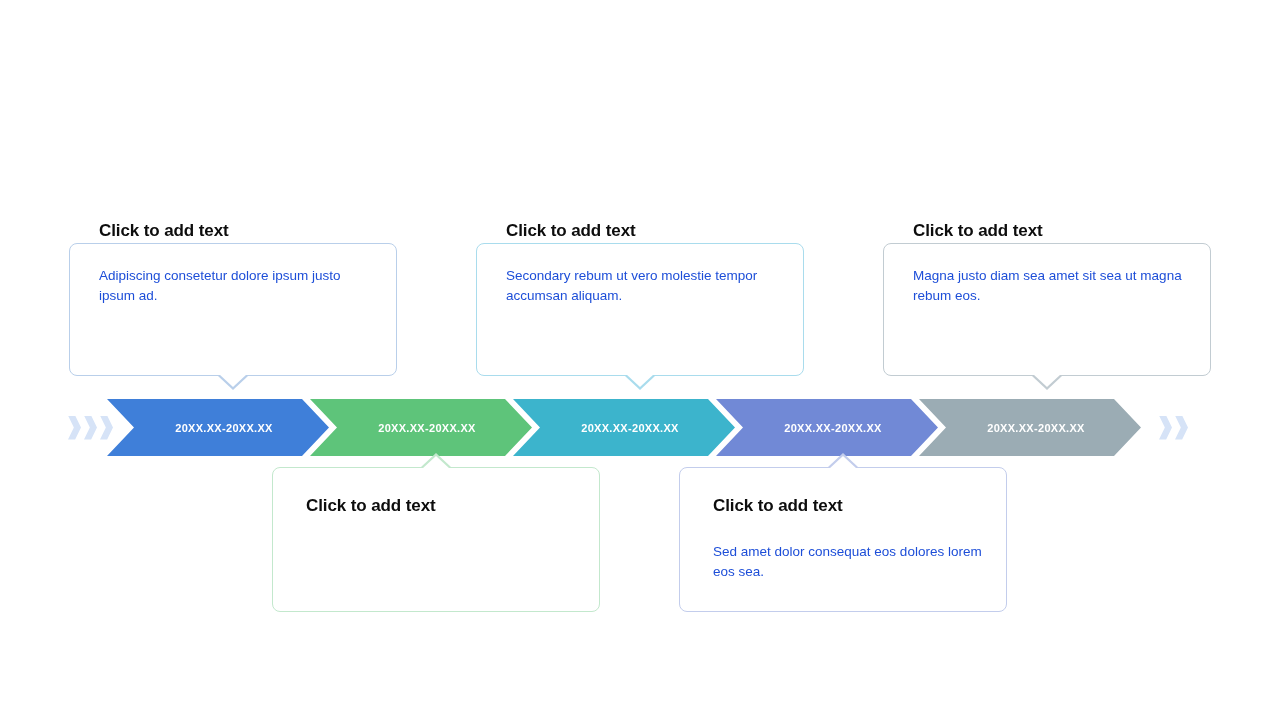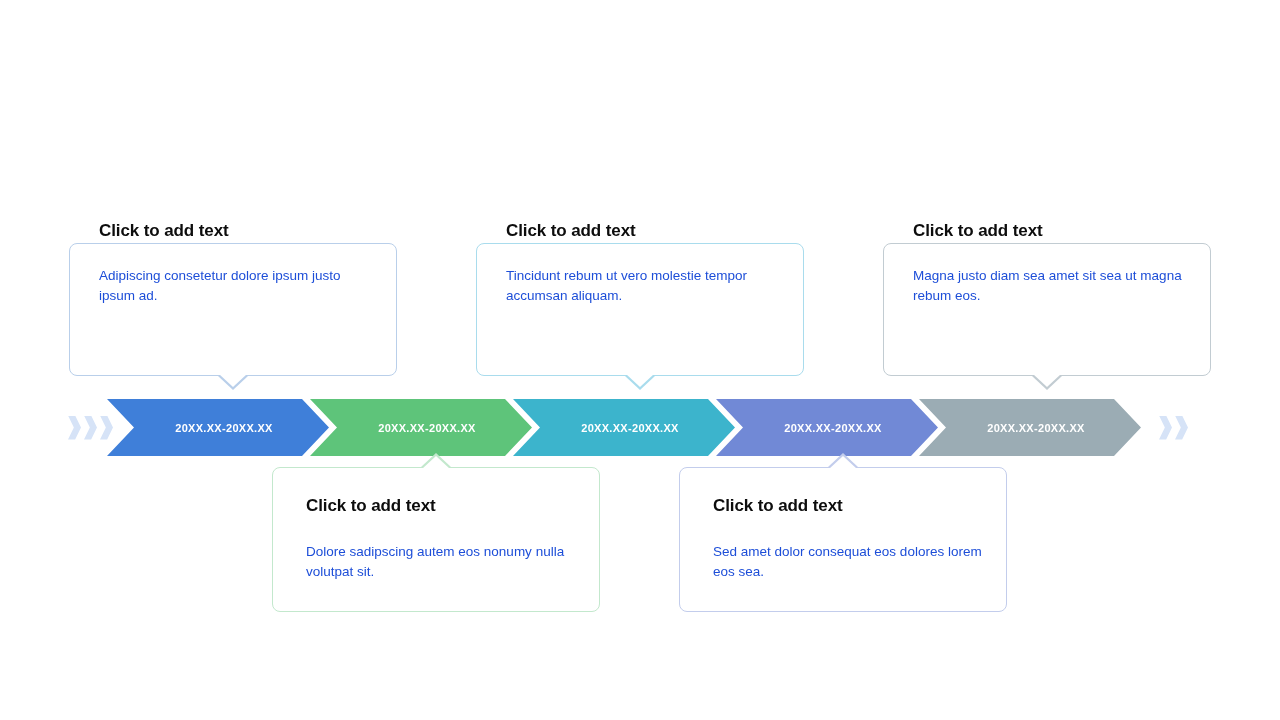--- a/index.html
+++ b/index.html
@@ -184,21 +184,21 @@
 
   <div class="callout top" id="top-card-0" style="left: 69px; width: 328px; border-color: rgb(185, 207, 234);">
     <div class="card-heading">Click to add text</div>
     <div class="card-body">Adipiscing consetetur dolore ipsum justo ipsum ad.</div>
     <span class="tail tail-outer" style="border-top-color: rgb(185, 207, 234);"></span>
     <span class="tail tail-inner"></span>
   </div>
 
   <div class="callout top" id="top-card-1" style="left: 476px; width: 328px; border-color: rgb(169, 220, 237);">
     <div class="card-heading">Click to add text</div>
-    <div class="card-body">Tincidunt rebum ut vero molestie tempor accumsan aliquam.</div>
+    <div class="card-body">Secondary rebum ut vero molestie tempor accumsan aliquam.</div>
     <span class="tail tail-outer" style="border-top-color: rgb(169, 220, 237);"></span>
     <span class="tail tail-inner"></span>
   </div>
 
   <div class="callout top" id="top-card-2" style="left: 883px; width: 328px; border-color: rgb(194, 204, 210);">
     <div class="card-heading">Click to add text</div>
     <div class="card-body">Magna justo diam sea amet sit sea ut magna rebum eos.</div>
     <span class="tail tail-outer" style="border-top-color: rgb(194, 204, 210);"></span>
     <span class="tail tail-inner"></span>
   </div>
@@ -234,21 +234,20 @@
     <div class="deco" id="deco-right" style="left:1159px;">
         <span class="deco-arrow" style="background: rgb(214, 227, 247);"></span>
         <span class="deco-arrow" style="background: rgb(214, 227, 247);"></span>
       </div>
   </div>
 
   <div class="callout bottom" id="bottom-card-0" style="left: 272px; width: 328px; border-color: rgb(195, 232, 205);">
     <span class="tail tail-outer" style="border-bottom-color: rgb(195, 232, 205);"></span>
     <span class="tail tail-inner"></span>
     <div class="card-heading">Click to add text</div>
-    <div class="card-body">Dolore sadipscing autem eos nonumy nulla volutpat sit.</div>
   </div>
 
   <div class="callout bottom" id="bottom-card-1" style="left: 679px; width: 328px; border-color: rgb(195, 205, 236);">
     <span class="tail tail-outer" style="border-bottom-color: rgb(195, 205, 236);"></span>
     <span class="tail tail-inner"></span>
     <div class="card-heading">Click to add text</div>
     <div class="card-body">Sed amet dolor consequat eos dolores lorem eos sea.</div>
   </div>
 
 </div>

